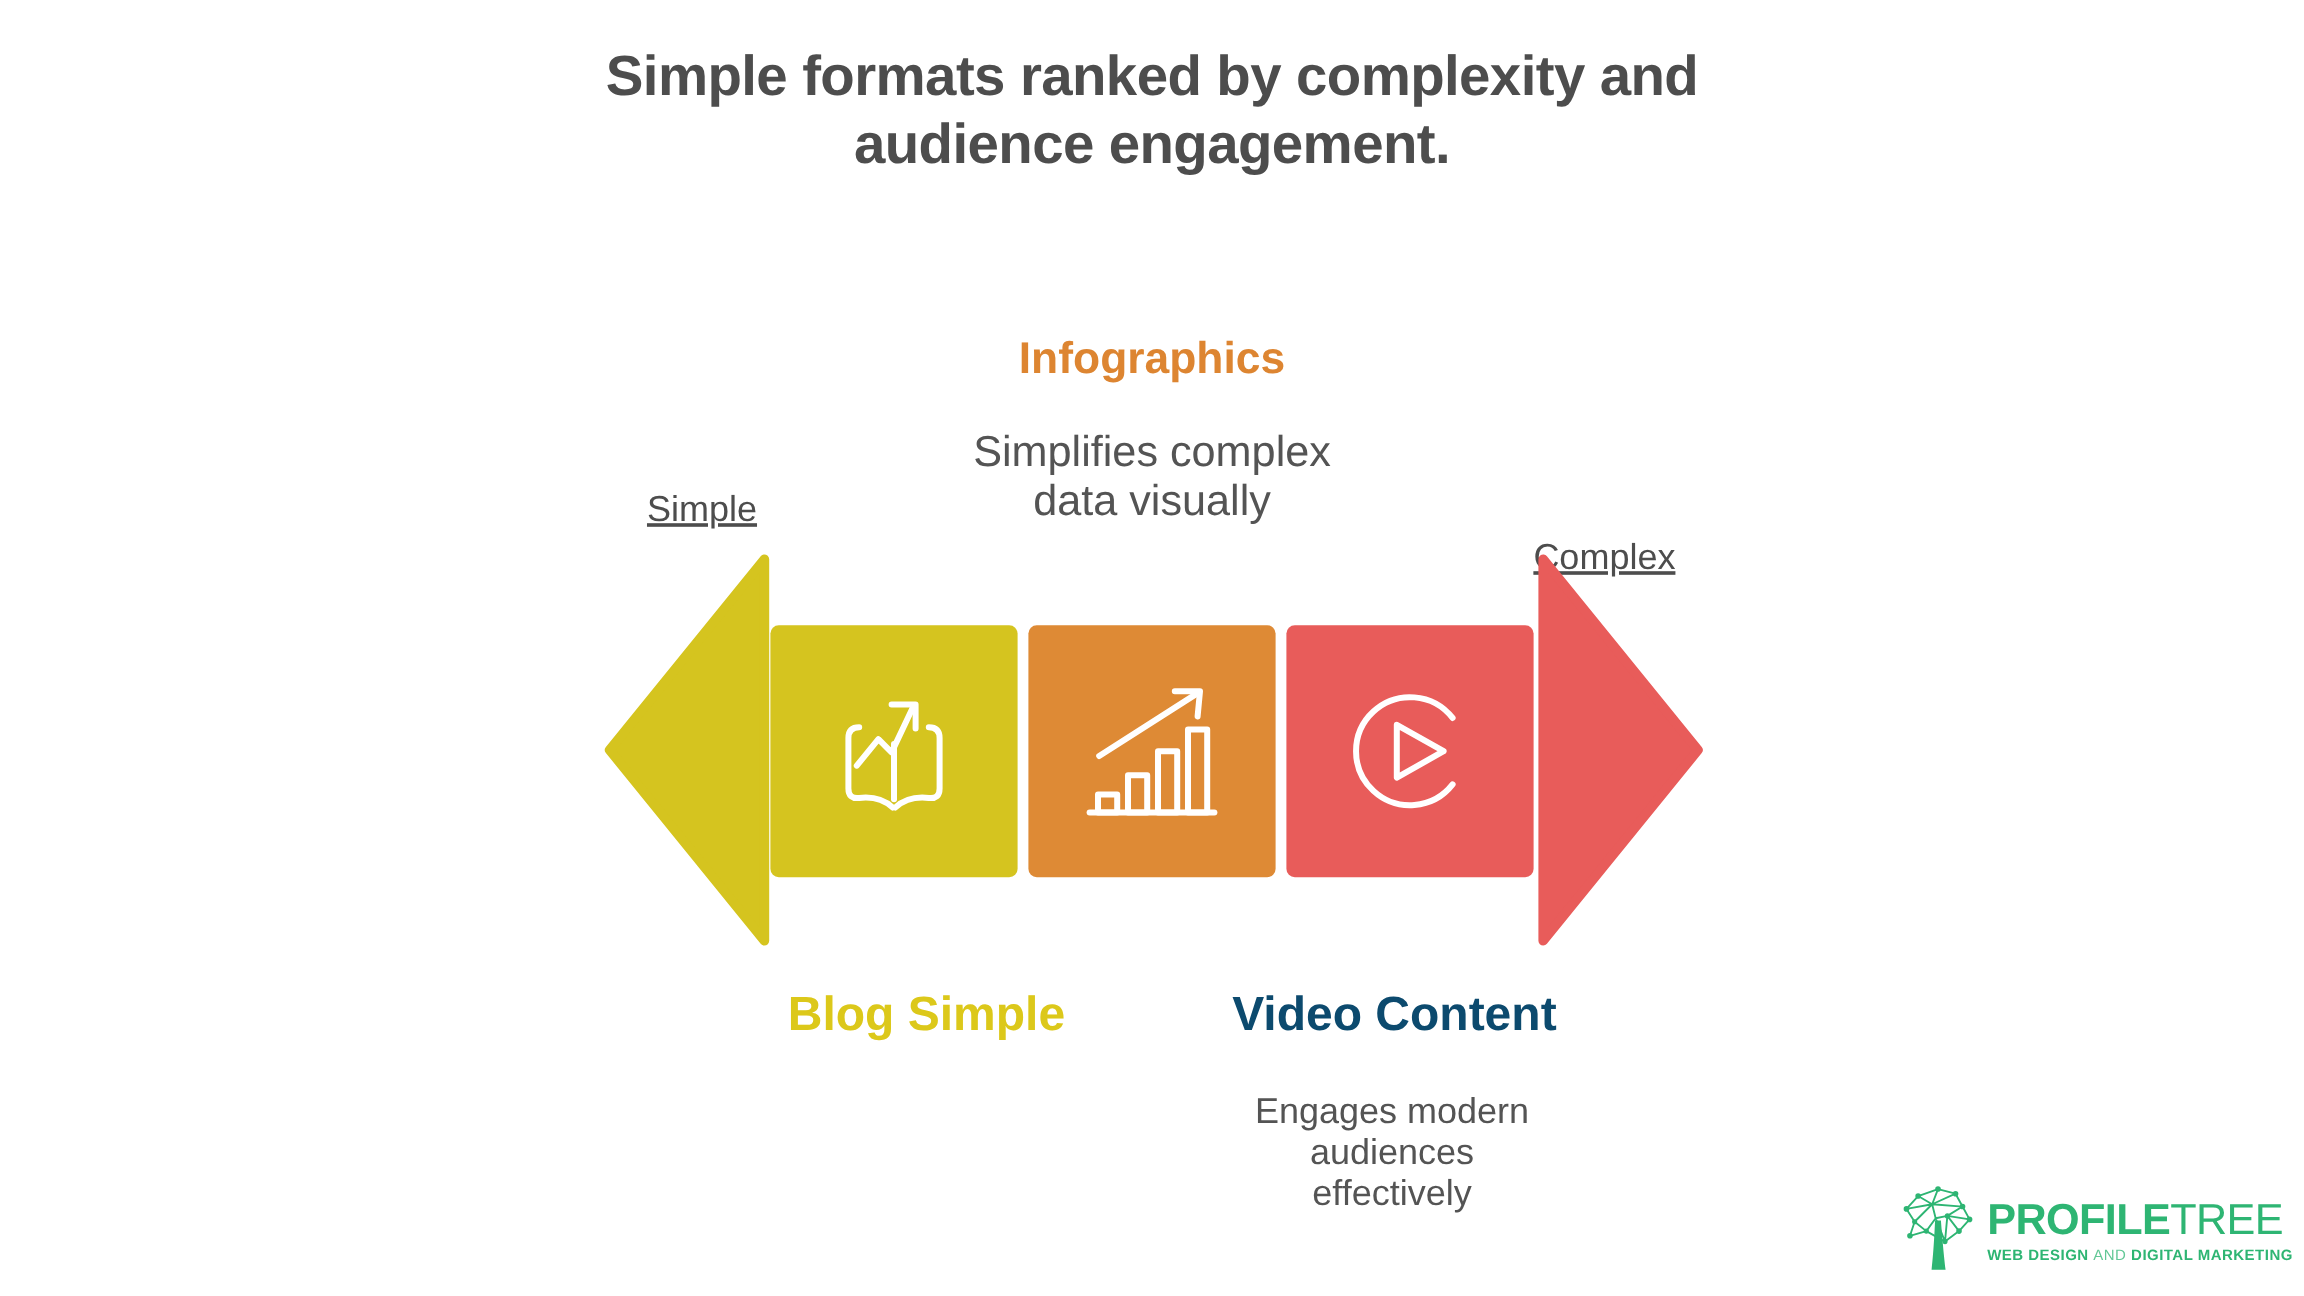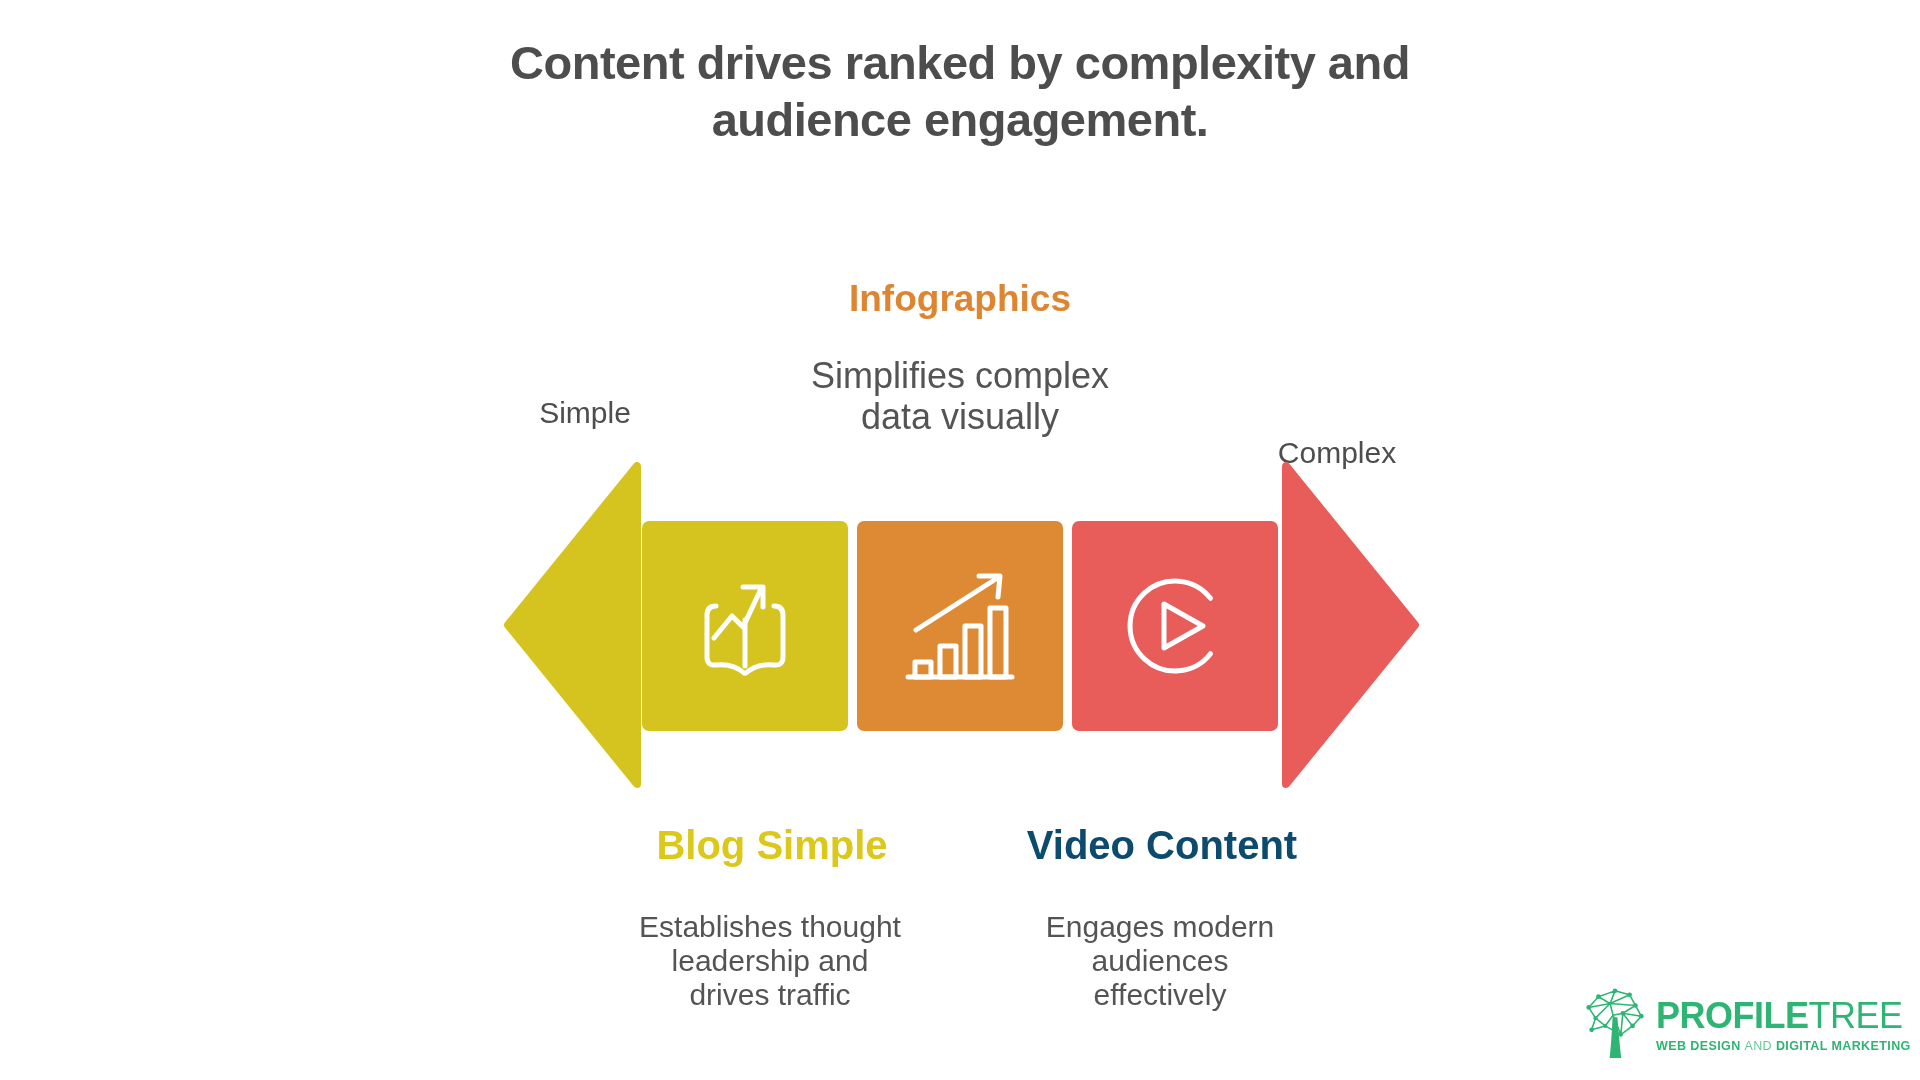--- a/index.html
+++ b/index.html
@@ -24,21 +24,21 @@
   .top-label{
     left:960px;top:278px;
     font-size:37px;font-weight:bold;text-align:center;
   }
   .top-desc{
     left:960px;top:355px;
     font-size:36px;line-height:1.15;text-align:center;
     color:var(--c-text_gray);
   }
   .side-label{
-    top:396px;font-size:30px;color:var(--c-title_gray);text-align:right;
+    top:408px;font-size:30px;color:var(--c-title_gray);text-align:right;text-decoration:underline;
   }
   .simple-label{left:585px;}
   .complex-label{left:1337px;margin-top:40px;}
 
   .box{
     top:521px;width:206px;height:210px;
     border-radius:7px;
     display:flex;align-items:center;justify-content:center;
   }
   .box-blog{left:642px;}
@@ -71,21 +71,21 @@
     font-size:12.5px;font-weight:bold;letter-spacing:0.4px;
     color:var(--c-green);white-space:nowrap;
   }
   .tagline .light{font-weight:normal;opacity:0.75;}
 </style>
 </head>
 <body>
 
 <div class="canvas">
 
-  <div class="abs centered title pre">Content drives ranked by complexity and
+  <div class="abs centered title pre">Simple formats ranked by complexity and
 audience engagement.</div>
 
   <div class="abs centered top-label" style="color: rgb(221, 133, 49);">Infographics</div>
   <div class="abs centered top-desc pre">Simplifies complex
 data visually</div>
 
   <div class="abs centered side-label simple-label">Simple</div>
   <div class="abs centered side-label complex-label">Complex</div>
 
   <svg class="abs" style="left:500px;top:458px;" width="144" height="334" viewBox="0 0 144 334">
@@ -125,23 +125,20 @@
   <div class="abs box box-video" style="background-color: rgb(232, 92, 90);">
     <svg class="icon-svg" width="120" height="120" viewBox="0 0 120 120">
       <g class="icon-stroke">
         <path d="M95.5 32.3 A45 45 0 1 0 95.5 87.7"></path>
         <path d="M49 38 L88 60 L49 82 Z"></path>
       </g>
     </svg>
   </div>
 
   <div class="abs centered bottom-label" style="left: 772px; color: rgb(220, 200, 26);">Blog Simple</div>
-  <div class="abs centered bottom-desc pre" style="left:770px;">Establishes thought
-leadership and
-drives traffic</div>
 
   <div class="abs centered bottom-label" style="left: 1162px; color: #0c4a6e;">Video Content</div>
   <div class="abs logo">
     <svg width="64" height="74" viewBox="0 0 64 76">
       <g stroke-width="1.6" fill="none" style="stroke: rgb(46, 181, 115);">
         <path d="M32 5 L15 11 M32 5 L47 9 M15 11 L27 18 M32 5 L27 18 M47 9 L27 18 M47 9 L53 20 M27 18 L53 20 M15 11 L5 22 M5 22 L12 33 M5 22 L27 18 M27 18 L12 33 M27 18 L30 30 M30 30 L40 28 M40 28 L53 20 M53 20 L59 31 M40 28 L59 31 M12 33 L22 41 M12 33 L8 45 M8 45 L22 41 M22 41 L30 30 M30 30 L38 50 M40 28 L50 41 M59 31 L50 41 M50 41 L38 50 M22 41 L38 50 M40 28 L38 50"></path>
       </g>
       <g style="fill: rgb(46, 181, 115);">
         <circle cx="32" cy="5" r="2.4"></circle>
         <circle cx="15" cy="11" r="2.4"></circle>

